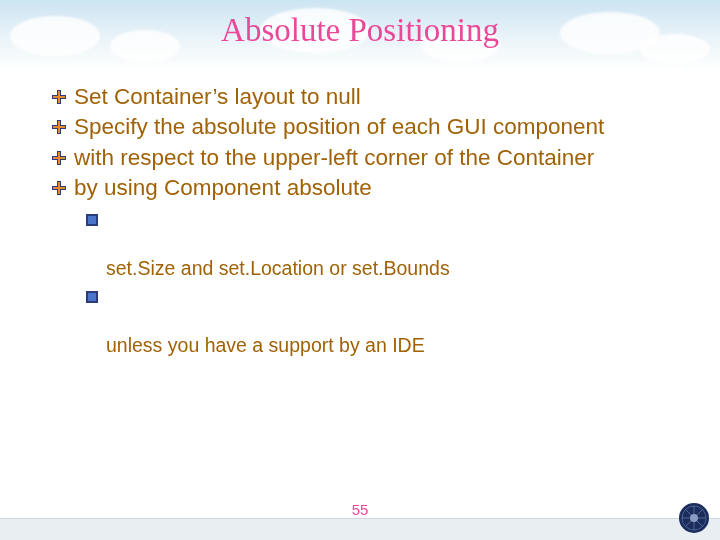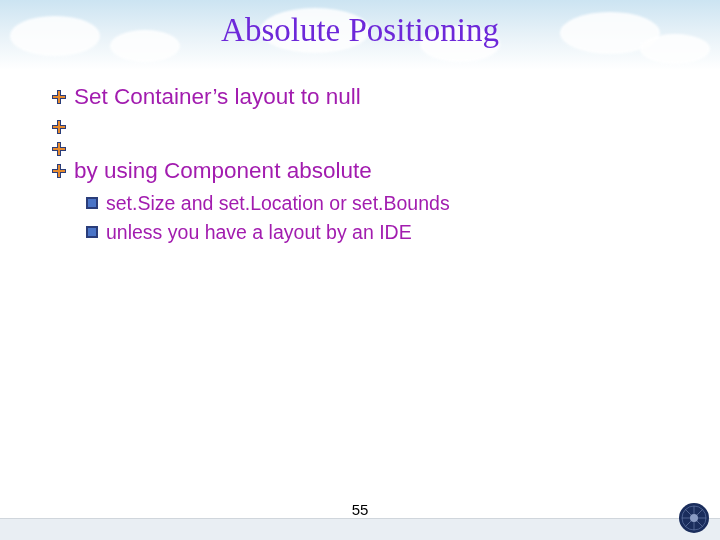--- a/index.html
+++ b/index.html
@@ -23,21 +23,21 @@
     opacity: 0.85;
     filter: blur(1px);
   }
   .title {
     position: absolute;
     top: 12px;
     left: 0; right: 0;
     text-align: center;
     font-family: Georgia, 'Times New Roman', serif;
     font-size: 33px;
-    color: #6d28d9;
+    color: #ec4899;
     font-weight: 400;
   }
   .content {
     position: absolute;
     top: 82px;
     left: 52px;
     right: 40px;
   }
   .bullet-row {
     display: flex;
@@ -47,49 +47,50 @@
   }
   .bullet-icon {
     flex: 0 0 auto;
     width: 14px;
     height: 14px;
     margin-right: 8px;
     margin-top: 8px;
   }
   .bullet-text {
     font-size: 22.5px;
-    color: #a21caf;
+    color: #a16207;
   }
   .sub {
     margin-left: 34px;
     margin-top: 3px;
     margin-bottom: 3px;
   }
   .sub .bullet-text {
     font-size: 19.5px;
+    margin-top: 48px;
   }
   .sub .bullet-icon {
     width: 12px;
     height: 12px;
     margin-top: 7px;
   }
   .footer-bar {
     position: absolute;
     left: 0; right: 0; bottom: 0;
     height: 22px;
     background: #e9eef3;
     border-top: 1px solid #d0d6dc;
   }
   .page-num {
     position: absolute;
     bottom: 22px;
     left: 0; right: 0;
     text-align: center;
     font-size: 15px;
-    color: #000000;
+    color: #ec4899;
     font-family: Verdana, sans-serif;
   }
   .seal {
     position: absolute;
     right: 10px;
     bottom: 6px;
     width: 32px;
     height: 32px;
   }
 </style>
@@ -119,29 +120,31 @@
     <span class="bullet-text">Set Container’s layout to null</span>
   </div>
 
   <div class="bullet-row">
     <svg class="bullet-icon" viewBox="0 0 14 14">
       <rect x="0" y="5" width="14" height="4" fill="#2a3d7a"></rect>
       <rect x="5" y="0" width="4" height="14" fill="#2a3d7a"></rect>
       <rect x="1" y="6" width="12" height="2" fill="#e68a2e"></rect>
       <rect x="6" y="1" width="2" height="12" fill="#e68a2e"></rect>
     </svg>
+    <span class="bullet-text">Specify the absolute position of each GUI component</span>
   </div>
 
   <div class="bullet-row">
     <svg class="bullet-icon" viewBox="0 0 14 14">
       <rect x="0" y="5" width="14" height="4" fill="#2a3d7a"></rect>
       <rect x="5" y="0" width="4" height="14" fill="#2a3d7a"></rect>
       <rect x="1" y="6" width="12" height="2" fill="#e68a2e"></rect>
       <rect x="6" y="1" width="2" height="12" fill="#e68a2e"></rect>
     </svg>
+    <span class="bullet-text">with respect to the upper-left corner of the Container</span>
   </div>
 
   <div class="bullet-row">
     <svg class="bullet-icon" viewBox="0 0 14 14">
       <rect x="0" y="5" width="14" height="4" fill="#2a3d7a"></rect>
       <rect x="5" y="0" width="4" height="14" fill="#2a3d7a"></rect>
       <rect x="1" y="6" width="12" height="2" fill="#e68a2e"></rect>
       <rect x="6" y="1" width="2" height="12" fill="#e68a2e"></rect>
     </svg>
     <span class="bullet-text">by using Component absolute</span>
@@ -154,21 +157,21 @@
     </svg>
     <span class="bullet-text">set.Size and set.Location or set.Bounds</span>
   </div>
 
 
   <div class="bullet-row sub">
     <svg class="bullet-icon" viewBox="0 0 12 12">
       <rect x="0" y="0" width="12" height="12" fill="#2a3d7a"></rect>
       <rect x="2" y="2" width="8" height="8" fill="#4a74c7"></rect>
     </svg>
-    <span class="bullet-text">unless you have a layout by an IDE</span>
+    <span class="bullet-text">unless you have a support by an IDE</span>
   </div>
 
 </div>
 
 <div class="page-num">55</div>
 
 <div class="footer-bar"></div>
 
 <svg class="seal" viewBox="0 0 32 32">
   <circle cx="16" cy="16" r="15" fill="#1a2d5c"></circle>

